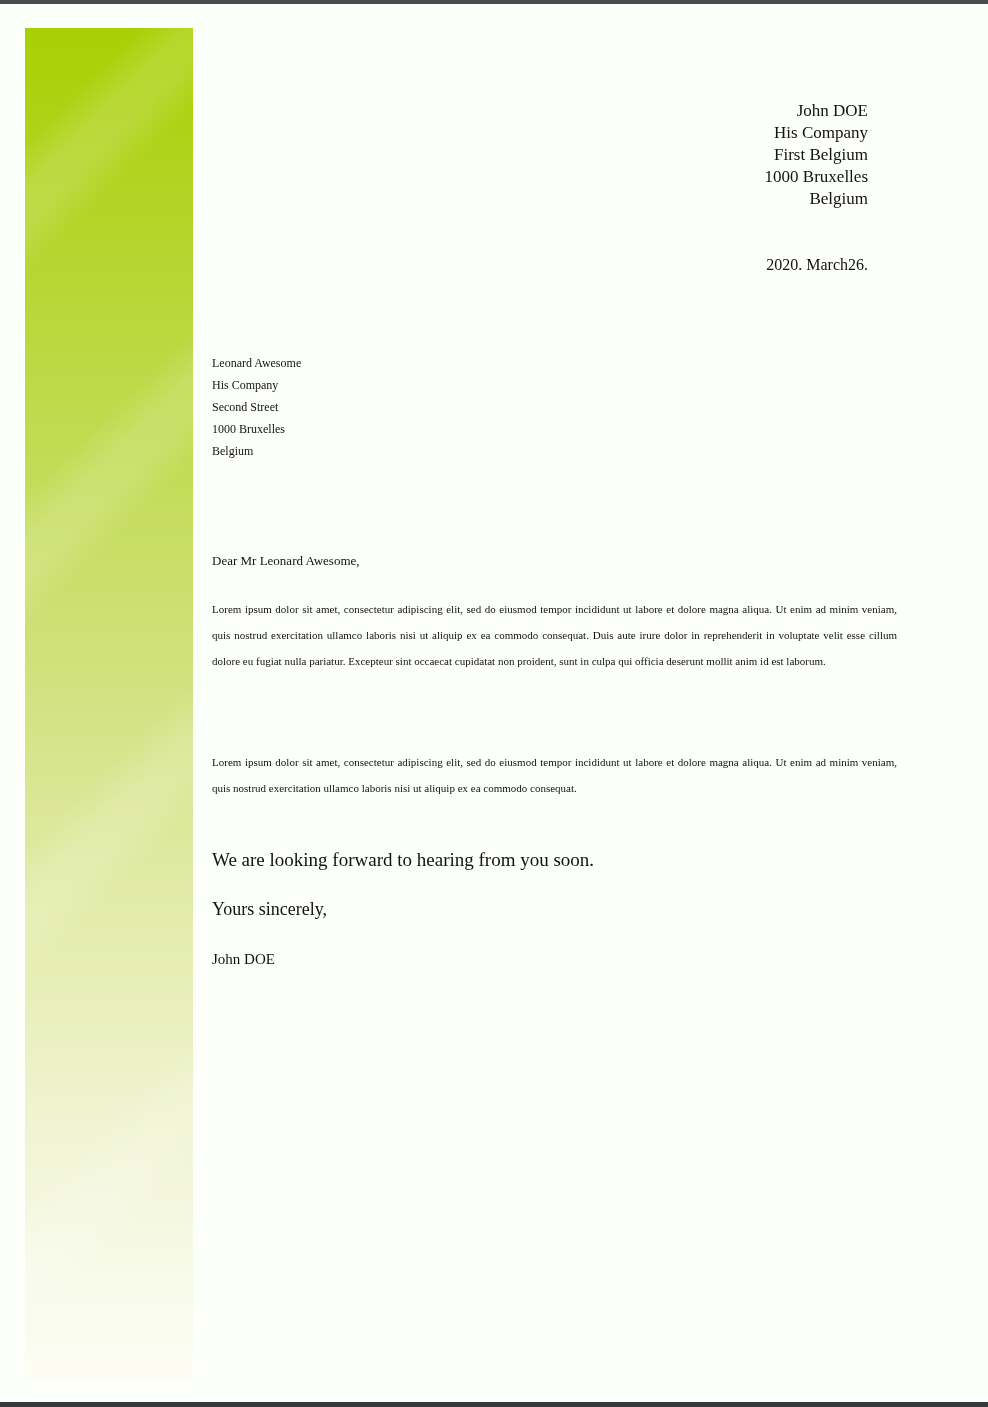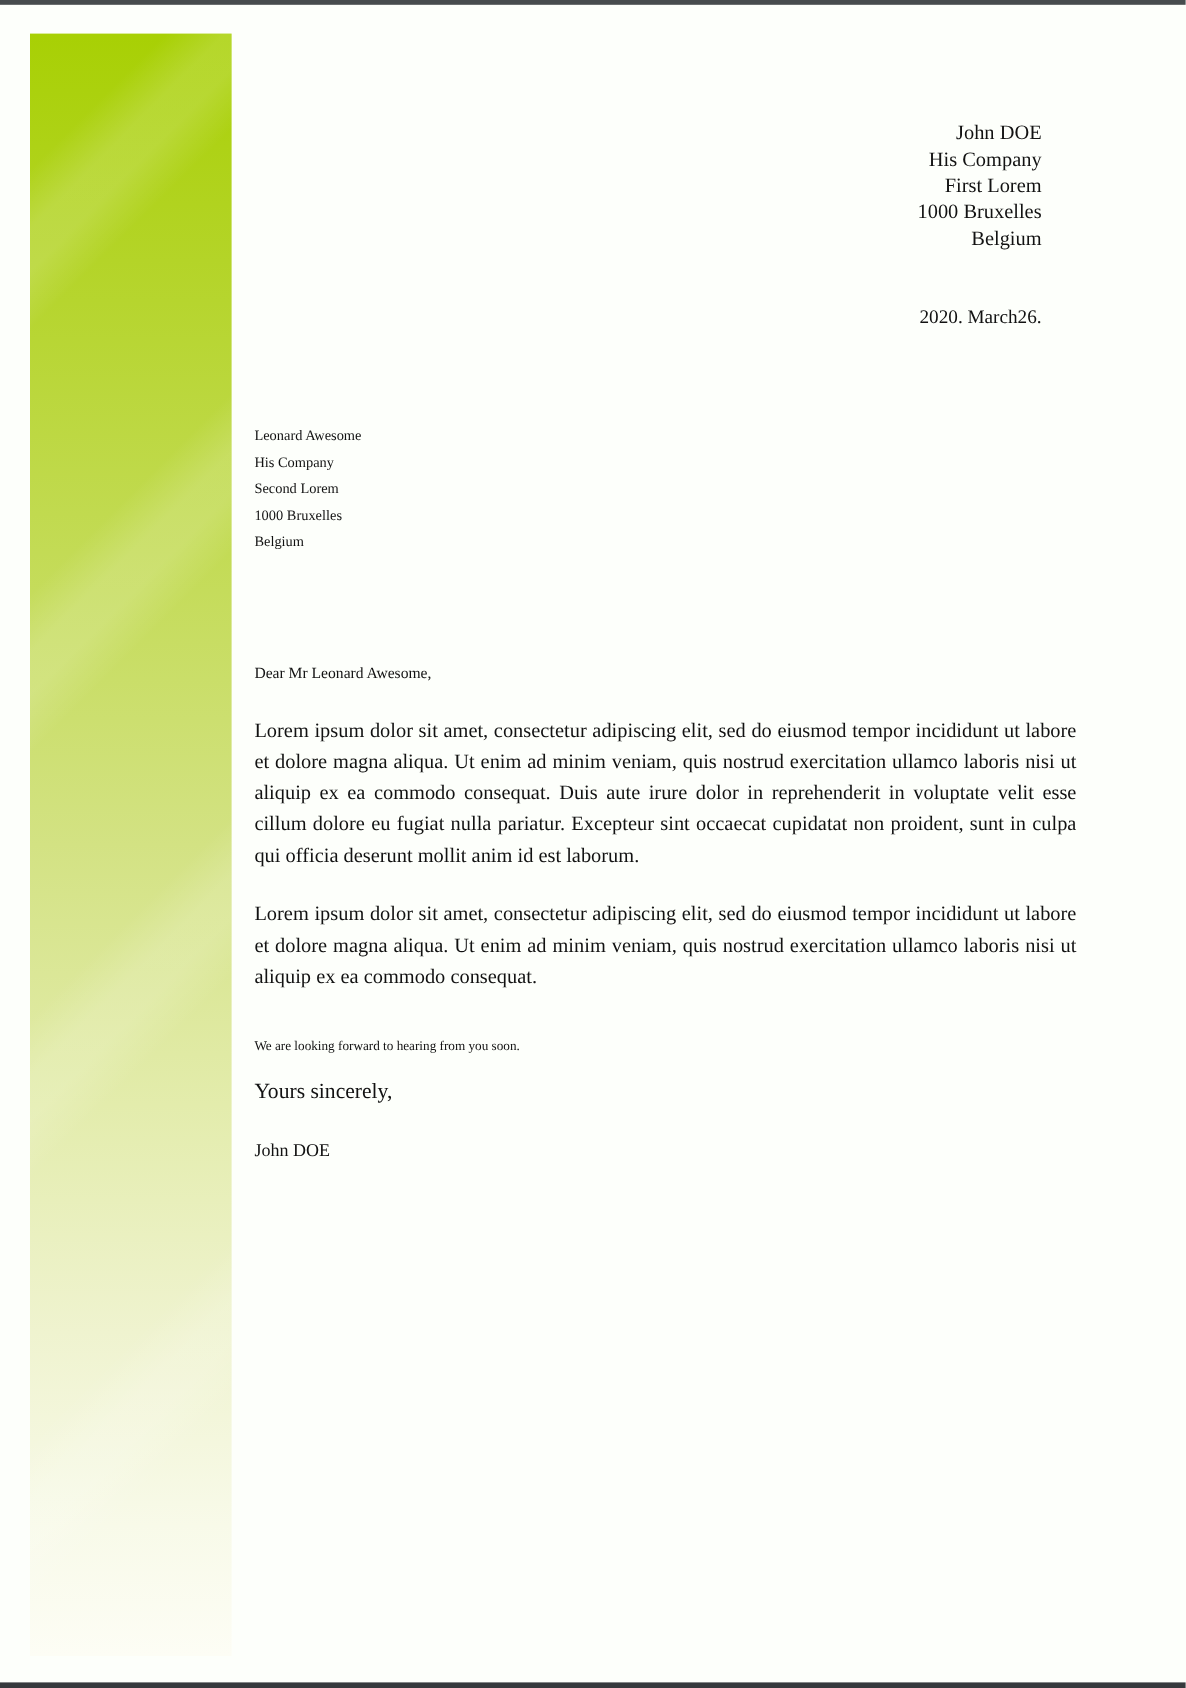--- a/index.html
+++ b/index.html
@@ -60,30 +60,30 @@
   .salutation {
     position: absolute;
     left: 212px; top: 549px;
     width: 685px;
     font-size: 13px; line-height: 24px;
   }
   .body-paragraph {
     position: absolute;
     left: 212px;
     width: 685px;
-    font-size: 17px; line-height: 26px;
+    font-size: 11px; line-height: 26px;
     text-align: justify;
   }
   .para-1 { top: 596px; }
   .para-2 { top: 749px; }
   .closing-line {
     position: absolute;
     left: 212px; top: 848px;
     width: 685px;
-    font-size: 11px; line-height: 24px; margin-top: 12px;
+    font-size: 19px; line-height: 24px;
   }
   .valediction {
     position: absolute;
     left: 212px; top: 897px;
     width: 685px;
     font-size: 18px; line-height: 24px;
   }
   .signature-name {
     position: absolute;
     left: 212px; top: 948px;
@@ -96,31 +96,31 @@
 
 <div class="viewport-strip top"></div>
 
 <div>
 
   <div class="accent-bar"></div>
 
   <div class="sender-block">
     <div>John DOE</div>
     <div>His Company</div>
-    <div>First Lorem</div>
+    <div>First Belgium</div>
     <div>1000 Bruxelles</div>
     <div>Belgium</div>
   </div>
 
   <div class="date-line">2020. March26.</div>
 
   <div class="recipient-block">
     <div>Leonard Awesome</div>
     <div>His Company</div>
-    <div>Second Lorem</div>
+    <div>Second Street</div>
     <div>1000 Bruxelles</div>
     <div>Belgium</div>
   </div>
 
   <div class="salutation">Dear Mr Leonard Awesome,</div>
 
   <div class="body-paragraph para-1">Lorem ipsum dolor sit amet, consectetur adipiscing elit, sed do eiusmod tempor incididunt ut labore et dolore magna aliqua. Ut enim ad minim veniam, quis nostrud exercitation ullamco laboris nisi ut aliquip ex ea commodo consequat. Duis aute irure dolor in reprehenderit in voluptate velit esse cillum dolore eu fugiat nulla pariatur. Excepteur sint occaecat cupidatat non proident, sunt in culpa qui officia deserunt mollit anim id est laborum.</div>
 
   <div class="body-paragraph para-2">Lorem ipsum dolor sit amet, consectetur adipiscing elit, sed do eiusmod tempor incididunt ut labore et dolore magna aliqua. Ut enim ad minim veniam, quis nostrud exercitation ullamco laboris nisi ut aliquip ex ea commodo consequat.</div>
 

